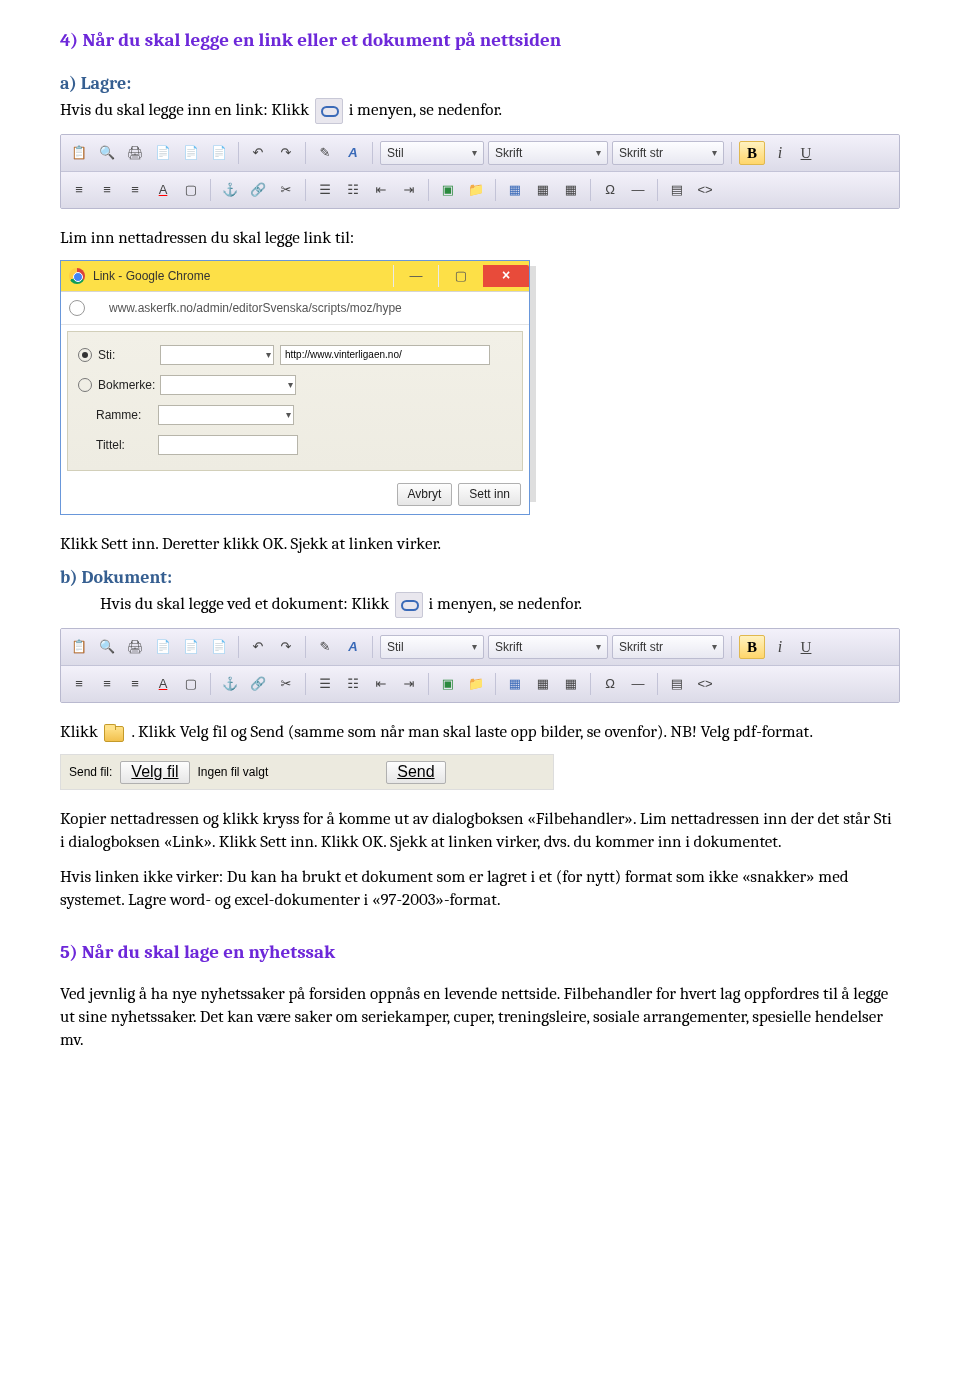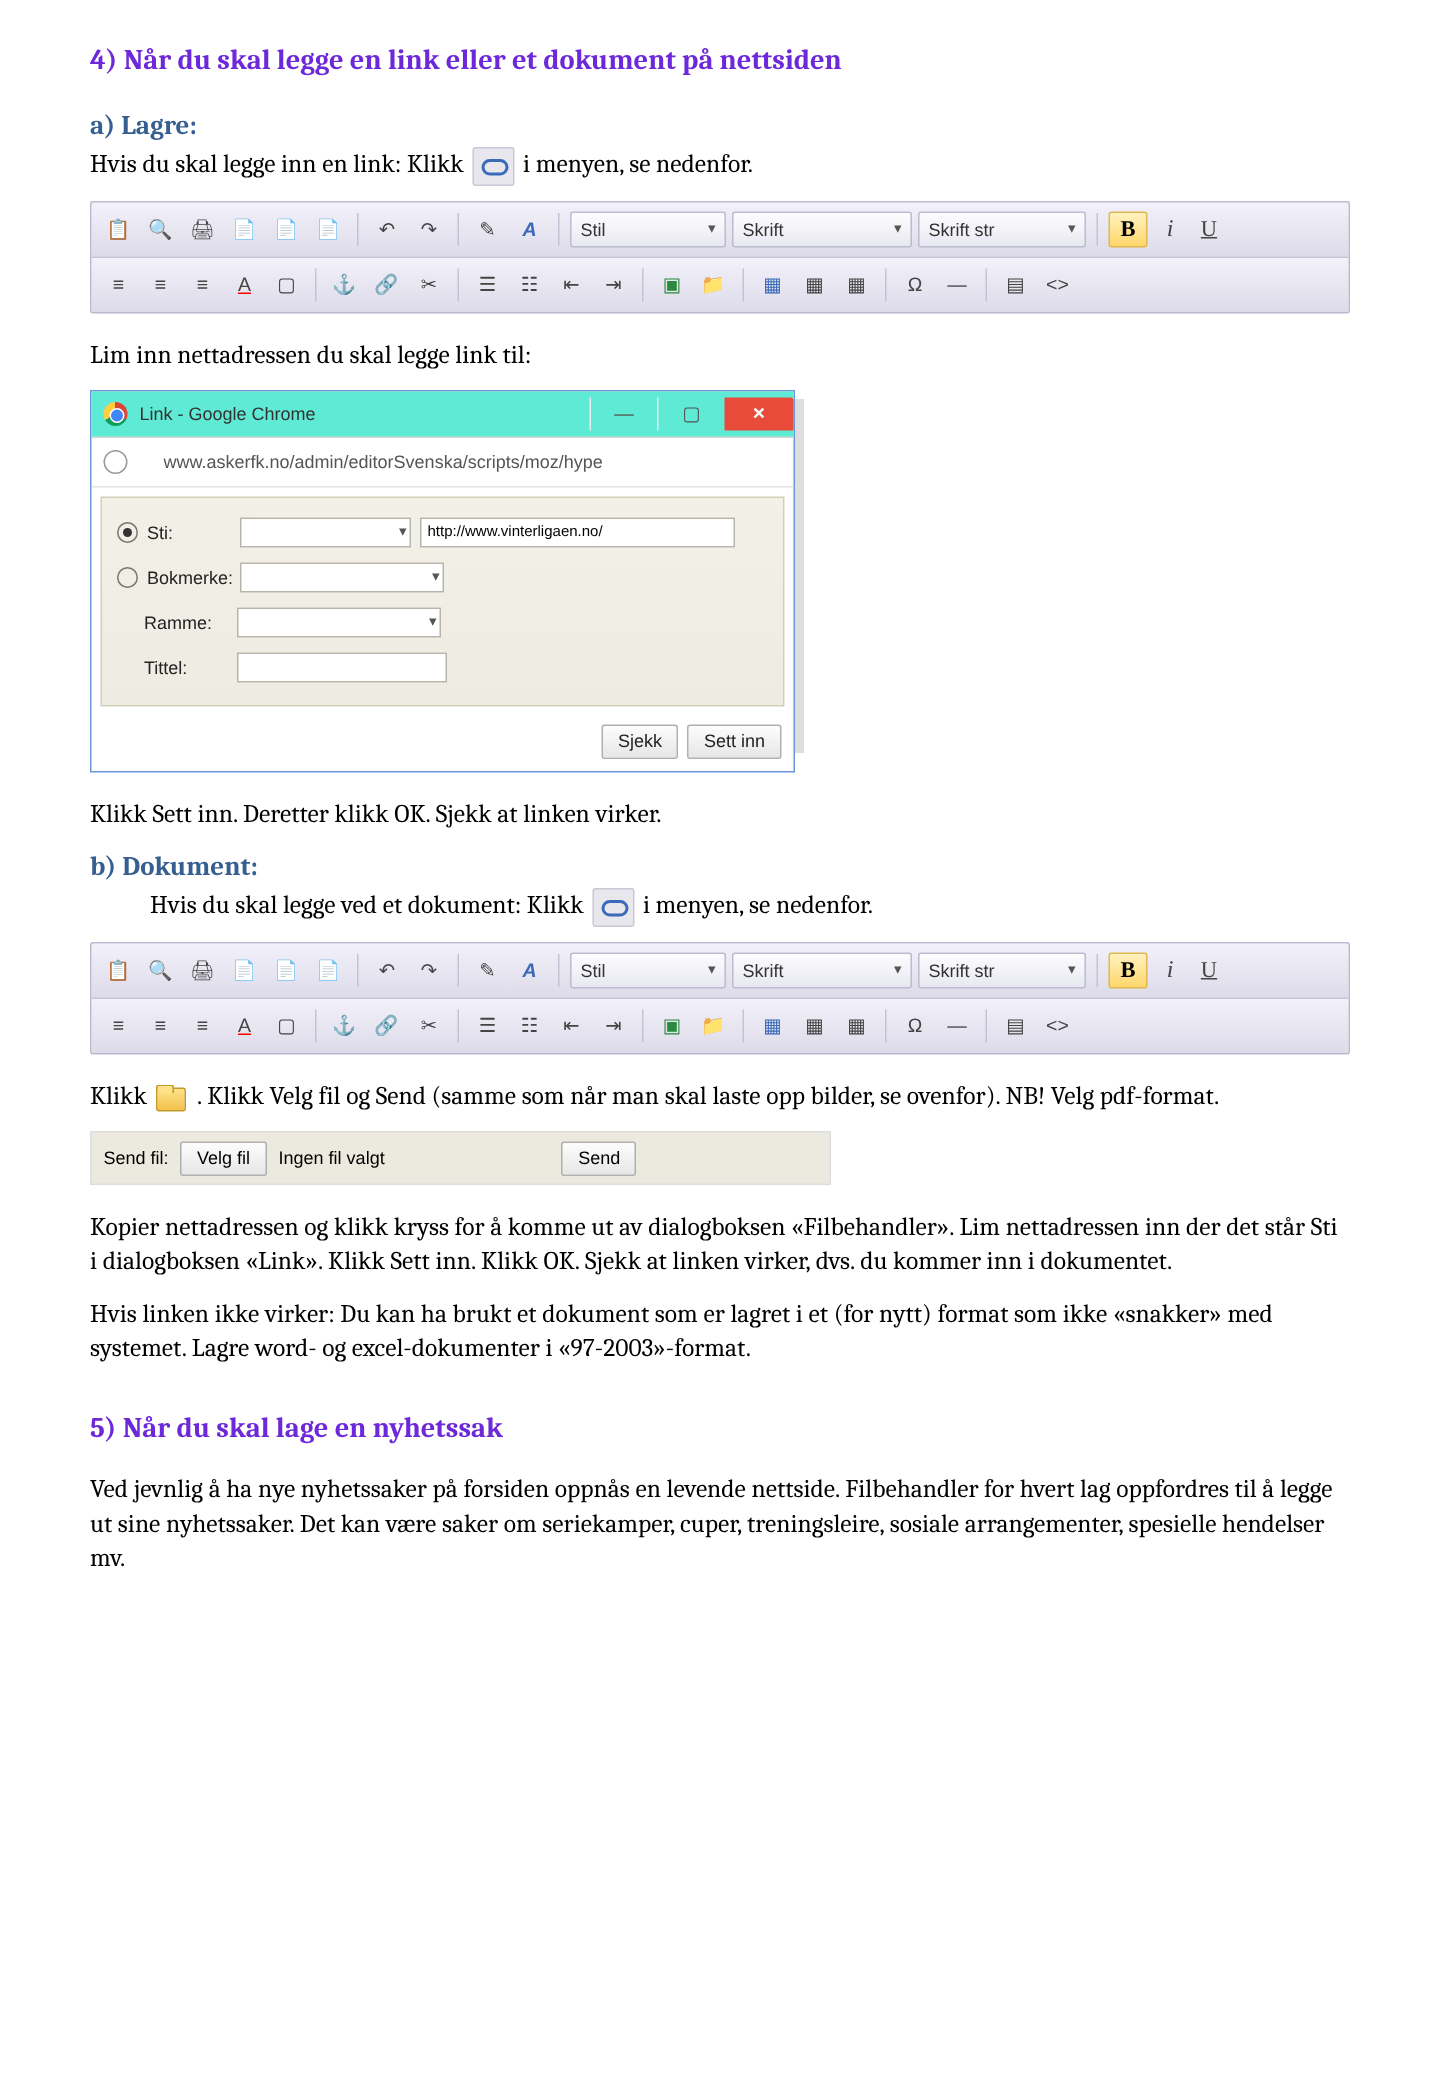--- a/index.html
+++ b/index.html
@@ -110,21 +110,21 @@
     background: #dedede;
   }
   .dialog {
     position: relative; width: 470px;
     border: 1px solid #6997da; background: #fff;
     font-family: Arial, sans-serif; font-size: 12px; color: #222;
     box-sizing: border-box;
   }
   .titlebar {
     height: 30px; display: flex; align-items: center;
-    padding: 0 0 0 8px; background: #5eead4;
+    padding: 0 0 0 8px; background: #fde047;
     border-bottom: 1px solid #d5d5d5;
   }
   .chrome-icon {
     width: 16px; height: 16px; border-radius: 50%;
     background: conic-gradient(#db4437 0 120deg, #0f9d58 120deg 240deg, #ffcd40 240deg 360deg);
     position: relative; margin-right: 8px;
   }
   .chrome-icon::after {
     content:""; position:absolute; left:4px; top:4px; width:8px; height:8px;
     border-radius:50%; background:#4285f4; border:1px solid #fff;
@@ -181,21 +181,21 @@
 
   
   .filebar {
     display:flex; align-items:center; height:34px; width:476px;
     background:#eceadf; border:1px solid #ddd; padding:0 8px;
     font-family: Arial, sans-serif; font-size:12px; gap:8px;
     margin: 6px 0 18px 0;
   }
   .filebar .btn {
     height:21px; padding:0 10px; border:1px solid #b0b0b0; background:linear-gradient(#fdfdfd,#e6e6e6);
-    font-size:12px; border-radius:2px; display:inline-flex; align-items:center;
+    font-size:16px; border-radius:2px; display:inline-flex; align-items:center;text-decoration:underline;
   }
   .filebar .sendbtn { margin-left: 110px; }
 
 </style>
 </head>
 <body>
 
 <div class="h4">4) Når du skal legge en link eller et dokument på nettsiden</div>
 
 <div class="sub">a)   Lagre:</div>
@@ -312,21 +312,21 @@
             <span class="car">▾</span>
           </span>
       </div>
       <div class="drow">
         <span style="width:12px;"></span>
         <label style="width:56px;">Tittel:</label>
         <input type="text" style="width: 130px;">
       </div>
     </div>
     <div class="dfooter">
-      <span class="btn">Sjekk</span>
+      <span class="btn">Avbryt</span>
       <span class="btn">Sett inn</span>
     </div>
   </div>
 </div>
 
 <div class="para">Klikk Sett inn. Deretter klikk OK. Sjekk at linken virker.</div>
 
 <div class="sub">b)   Dokument:</div>
 <div class="para indent">
   <span>Hvis du skal legge ved et dokument: Klikk </span>

